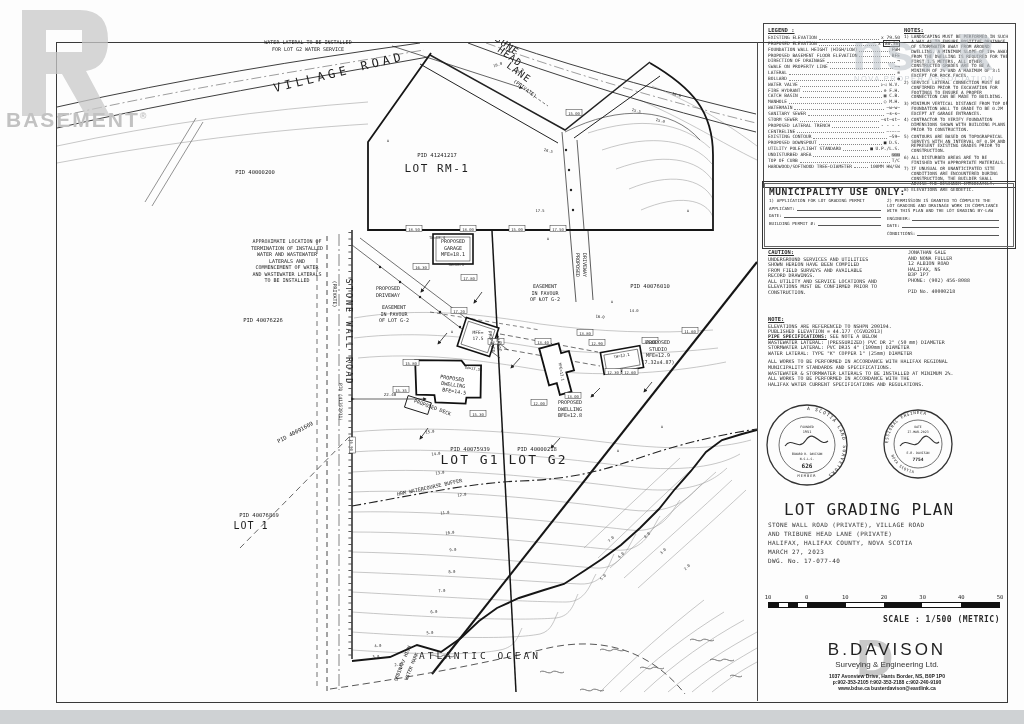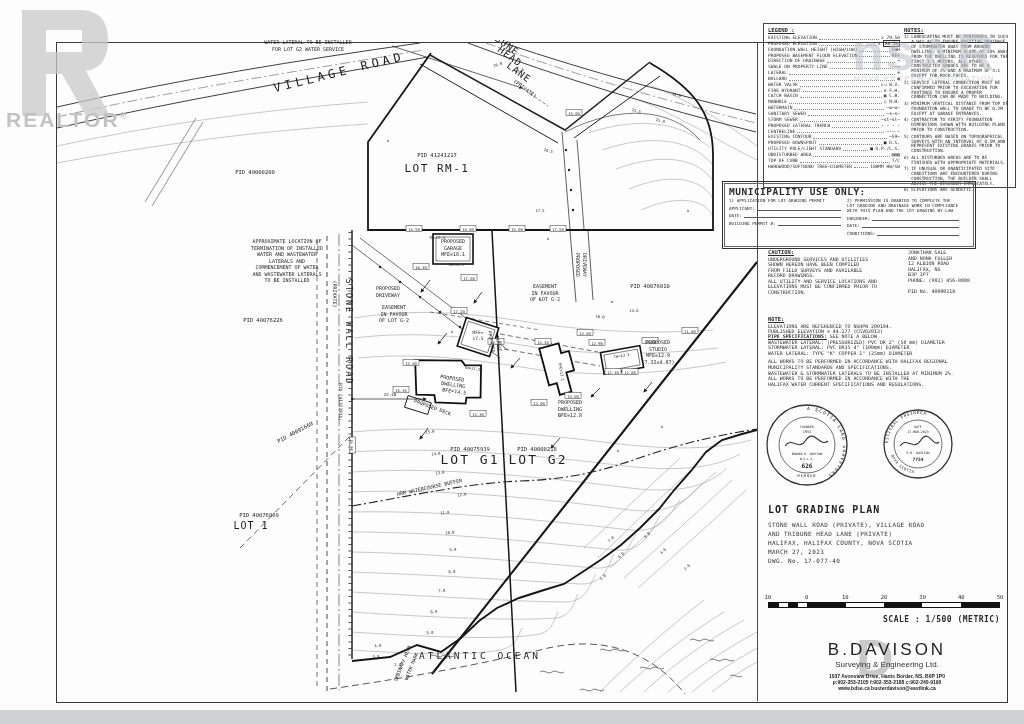--- a/index.html
+++ b/index.html
@@ -27,42 +27,42 @@
   #legend-cols{display:flex;gap:4px;}
   #legend-list{width:132px;}
   .lg-row{display:flex;align-items:flex-end;font-size:4.5px;line-height:5.85px;white-space:nowrap;}
   .lg-dots{flex:1;border-bottom:1px dotted #888;margin:0 2px 1px 2px;min-width:4px;}
   .lg-sym{font-size:4.5px;}
   .lg-sym .boxed{border:.5px solid #333;padding:0 .5px;}
   #notes-col{width:104px;}
   .note-item{display:flex;font-size:4.35px;line-height:4.9px;margin-bottom:1.6px;}
   .note-item .num{margin-right:2px;}
   
-  #muni-box{left:722px;top:181px;width:244px;height:62px;border:1.5px solid #333;padding:2px 4px;}
+  #muni-box{left:762px;top:181px;width:244px;height:62px;border:1.5px solid #333;padding:2px 4px;}
   #muni-inner{position:absolute;left:1px;top:1px;right:1px;bottom:1px;border:.5px solid #666;
     padding:2px 4px;}
   #muni-title{font-size:9.5px;letter-spacing:.5px;font-weight:bold;}
   #muni-cols{display:flex;gap:6px;margin-top:1px;}
   .muni-col{font-size:4.3px;line-height:5px;}
   #muni-col1{width:112px;} #muni-col2{width:112px;}
   .fld{display:flex;align-items:flex-end;margin-top:2.6px;}
   .fld .line{flex:1;border-bottom:.5px solid #555;margin-left:2px;height:4px;}
   
   #caution-row{left:768px;top:249px;width:238px;display:flex;}
   .sec-title{font-size:5.4px;font-weight:bold;text-decoration:underline;margin-bottom:1.5px;}
   .tiny{font-size:4.9px;line-height:5.6px;}
   #caution-col{width:140px;} #owner-col{width:98px;padding-top:1px;}
   #owner-pid{margin-top:5px;}
   #note-sec{left:768px;top:316px;width:238px;}
   #pipe-sec{left:768px;top:334px;width:238px;}
   .inline-title{font-size:4.9px;font-weight:bold;text-decoration:underline;display:inline;}
   .para{margin-top:3px;}
   
   #title-block{left:768px;top:502px;width:238px;}
-  .tb-main{font-size:10px;font-weight:bold;letter-spacing:1px;line-height:15px;color:#222;}
+  .tb-main{font-size:16px;font-weight:normal;letter-spacing:1px;line-height:15px;color:#222;margin-left:16px;}
   .tb-sub{font-size:6px;line-height:9px;letter-spacing:.4px;margin-top:3px;color:#333;}
   
   #scalebar-wrap{left:768px;top:594px;width:232px;}
   #scale-ticks{position:relative;height:7px;font-size:5.5px;}
   #scale-ticks span{position:absolute;transform:translateX(-50%);}
   #scalebar{display:flex;height:4px;border:.8px solid #111;margin-top:1px;}
   #scalebar div{height:100%;}
   .sb-b{background:#111;} .sb-w{background:#fff;}
   #scale-label{font-size:8px;letter-spacing:.5px;margin-top:7px;font-weight:bold;text-align:right;}
   
@@ -77,21 +77,21 @@
   svg text{font-family:"DejaVu Sans Mono",monospace;fill:#1f1f1f;}
   
   #seals{left:762px;top:400px;z-index:2;}
 </style>
 </head>
 <body>
 
 <svg id="realtor-wm" class="abs wm" width="120" height="115" viewBox="0 0 120 115">
   <path fill="#c9c9c9" fill-rule="evenodd" d="M14,4 H72 Q100,4 100,34 Q100,62 78,65 L102,110 H78 L54,68 H38 V110 H14 Z M38,24 h36 v22 h-36 z"></path>
 </svg>
-<div id="realtor-word" class="abs wm"><span>REALTOR</span><sup>®</sup></div>
+<div id="realtor-word" class="abs wm"><span>BASEMENT</span><sup>®</sup></div>
 <div id="nsar-wm" class="abs wm">ns∧R</div>
 <div id="nsar-caption" class="abs wm">NOVA PROPER ASSOCIATION</div>
 
 <div id="sheet-border" class="abs"></div>
 <div id="panel-divider" class="abs"></div>
 <div id="bottom-strip" class="abs"></div>
 
 <svg id="plan" class="abs" width="702" height="660" viewBox="55 40 702 660">
   <defs>
     <marker id="ah" viewBox="0 0 10 10" refX="8" refY="5" markerWidth="5" markerHeight="5" orient="auto">

